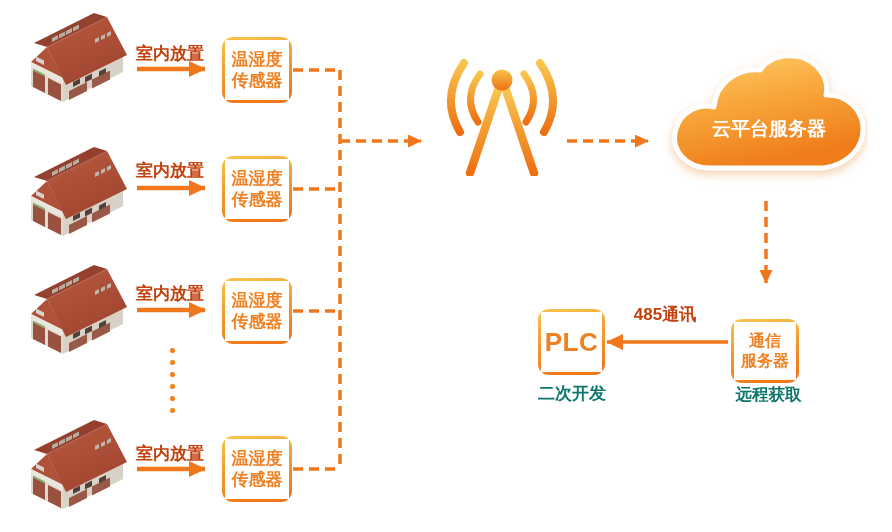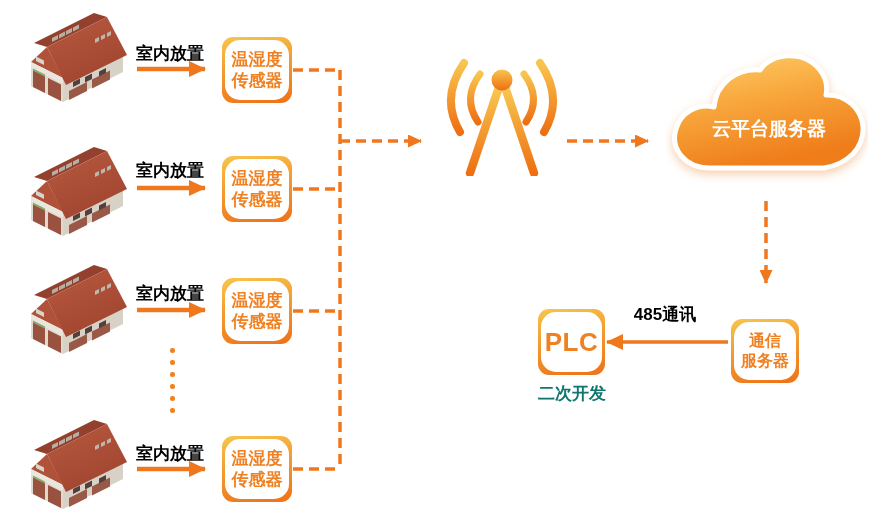--- a/index.html
+++ b/index.html
@@ -4,30 +4,30 @@
 <style>
   html,body{margin:0;padding:0;background:#fff;}
   .canvas{
     position:relative;width:892px;height:532px;background:#ffffff;overflow:hidden;
     font-family:"Liberation Sans", sans-serif;
   }
   .abs{position:absolute;}
   svg{display:block;}
   
   .olabel{
-    position:absolute;color:#000000;font-weight:bold;font-size:17px;
+    position:absolute;color:#c2410c;font-weight:bold;font-size:17px;
     text-align:center;line-height:19px;white-space:nowrap;
   }
   
   .gbox{
     position:absolute;box-sizing:border-box;padding:3px;border-radius:11px;
     background:linear-gradient(168deg,#F7C64F 0%,#F29B30 45%,#EF7118 100%);
   }
   .gbox-in{
-    width:100%;height:100%;background:#ffffff;border-radius:15px;
+    width:100%;height:100%;background:#ffffff;border-radius:0;
     display:flex;flex-direction:column;align-items:center;justify-content:center;
     color:#F08122;font-weight:bold;text-align:center;
   }
   .sbox{width:70px;height:66px;}
   .sbox .gbox-in{font-size:17px;line-height:21px;}
   .plcbox{width:67px;height:66px;}
   .plcbox .gbox-in{font-size:26px;letter-spacing:0.5px;text-align:right;}
   .commbox{width:68px;height:64px;margin-top:10px;}
   .commbox .gbox-in{font-size:16px;line-height:20px;}
   
@@ -212,15 +212,16 @@
 
   <div class="olabel" style="left:618px;top:305px;width:94px">485通讯</div>
 
   <div class="gbox commbox" style="left:731px;top:309px">
     <div class="gbox-in">
       <span>通信</span>
       <span>服务器</span>
     </div>
   </div>
   <div class="caption2" style="left:700px;top:384px;width:137px;font-size:16.5px">
+    <div>远程获取</div>
   </div>
 
 </div>
 
 </body></html>

